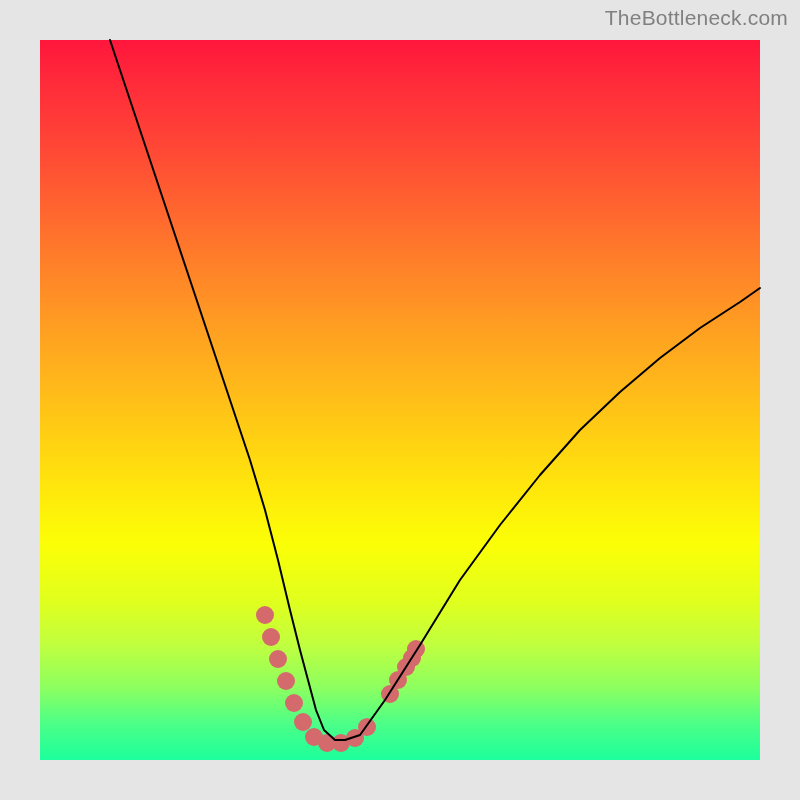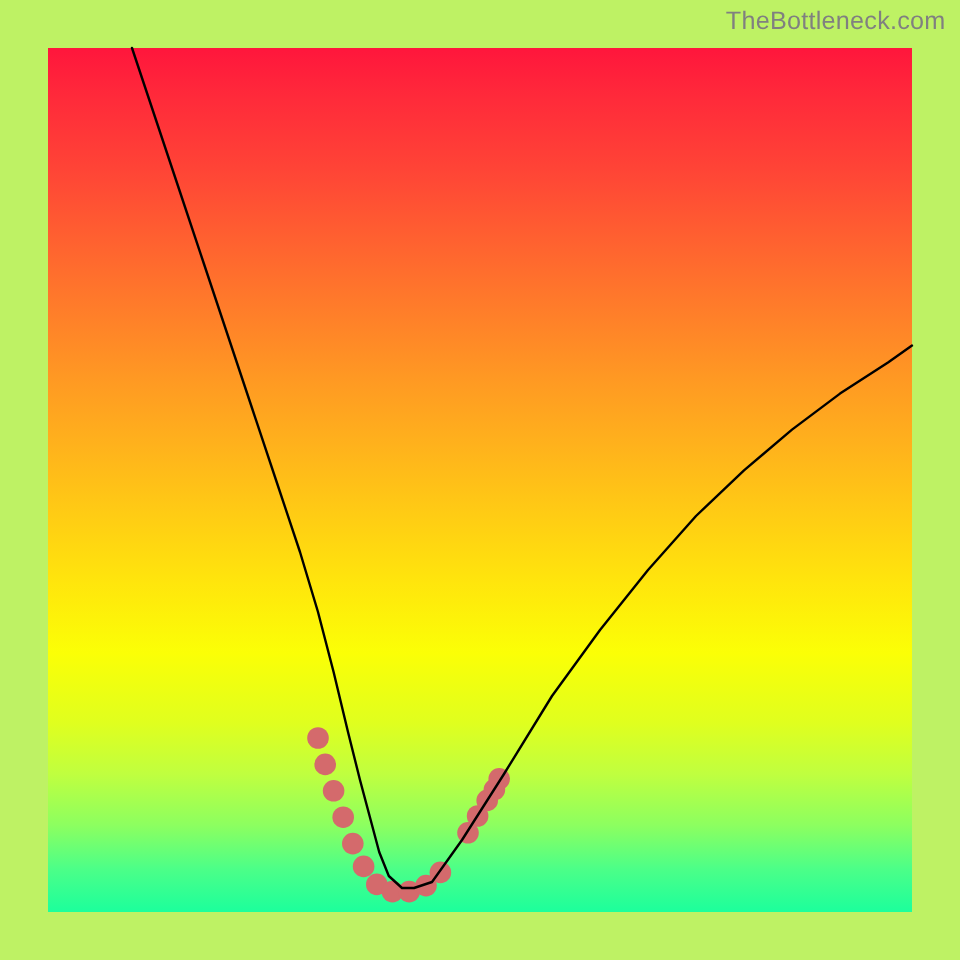--- a/index.html
+++ b/index.html
@@ -10,21 +10,21 @@
     background: #000;
     overflow: hidden;
     font-family: Arial, Helvetica, sans-serif;
   }
   .frame {
     position: absolute;
     left: 0;
     top: 0;
     width: 800px;
     height: 800px;
-    background: #bef264;
+    background: #e5e5e5;
   }
   .plot {
     position: absolute;
     left: 40px;
     top: 40px;
     width: 720px;
     height: 720px;
     
     background: linear-gradient(
       to bottom,

